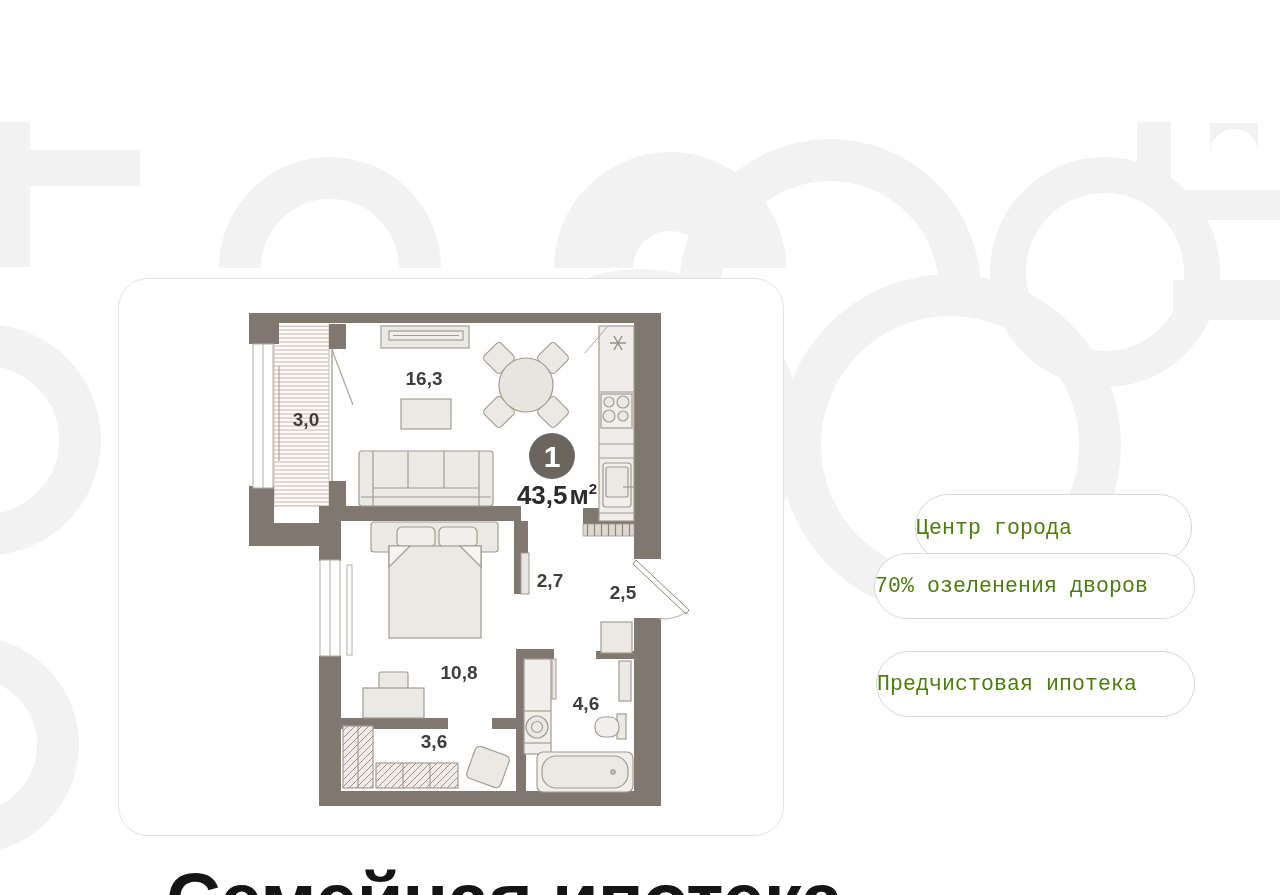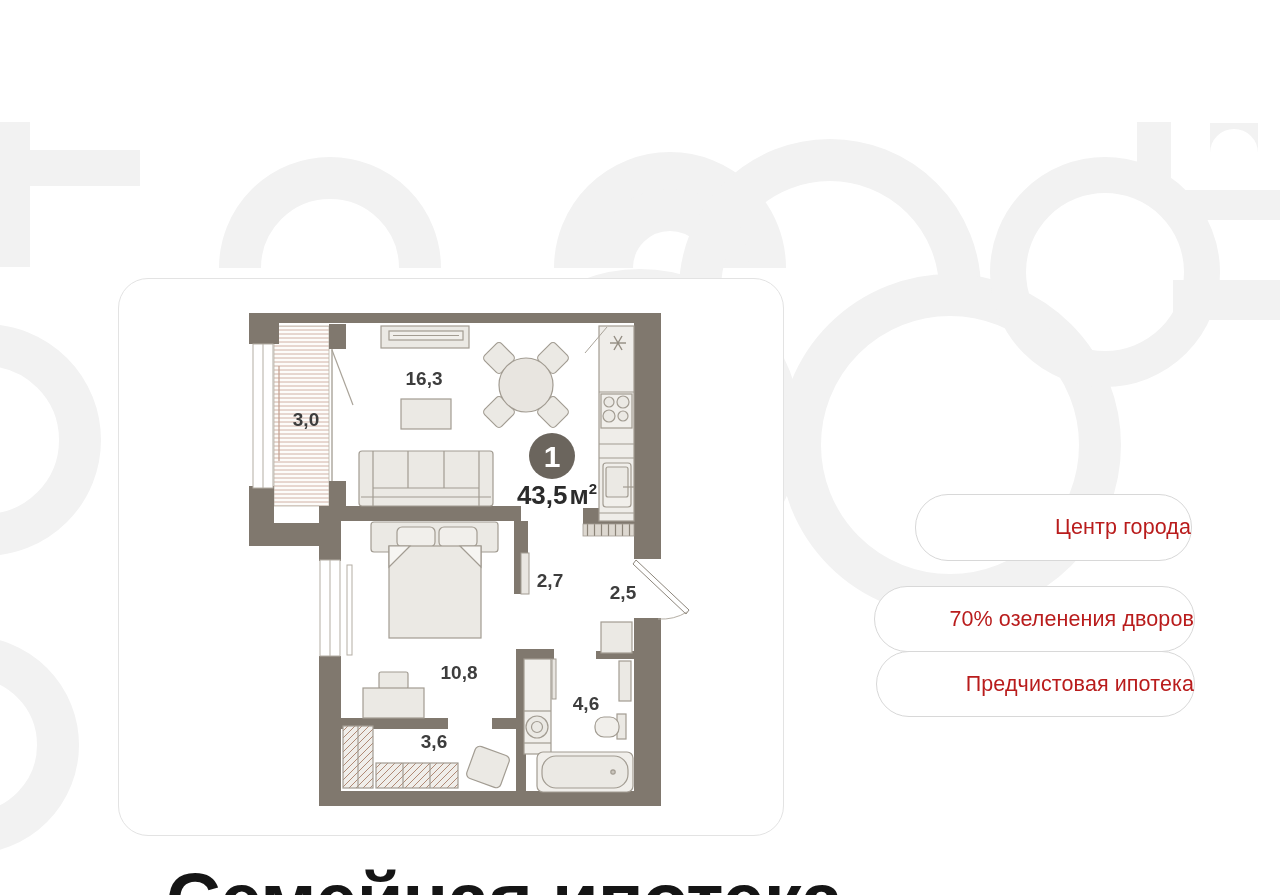--- a/index.html
+++ b/index.html
@@ -9,25 +9,25 @@
   }
   .pattern{position:absolute;left:0;top:0;z-index:0;pointer-events:none;}
   .card{
     position:absolute;left:118px;top:278px;width:664px;height:556px;
     background:#ffffff;border:1.5px solid #e3e3e3;border-radius:30px;z-index:2;
   }
   .plan{position:absolute;left:122px;top:22px;}
   .badges{position:absolute;left:0;top:0;width:1280px;height:895px;z-index:2;pointer-events:none;}
   .pill{
     position:absolute;background:#ffffff;border:1.5px solid #d8d8d8;border-radius:33px;
-    display:flex;align-items:center;justify-content:flex-end;
-    font-size:21.5px;color:#b91c1c;letter-spacing:.1px;white-space:nowrap;
+    display:flex;align-items:center;justify-content:flex-start;
+    font-size:21.5px;color:#4d7c0f;letter-spacing:.1px;white-space:nowrap;font-family:Liberation Mono, monospace;
   }
   .pill1{left:915px;top:494px;width:275px;height:65px;}
-  .pill2{left:874px;top:586px;width:319px;height:64px;}
+  .pill2{left:874px;top:553px;width:319px;height:64px;}
   .pill3{left:876px;top:651px;width:317px;height:64px;}
   .headline{
     position:absolute;left:166px;top:856px;margin:0;z-index:2;
     font-size:76px;font-weight:bold;color:#151515;letter-spacing:-1px;white-space:nowrap;
   }
   .plan text{font-family:"Liberation Sans",sans-serif;}
   .room-label{font-size:19px;font-weight:bold;fill:#3d3d3d;}
   .area-label{font-size:26px;font-weight:bold;fill:#2b2b2b;}
   .area-sup{font-size:15px;font-weight:bold;fill:#2b2b2b;}
   .circle-num{font-size:30px;font-weight:bold;fill:#ffffff;}

